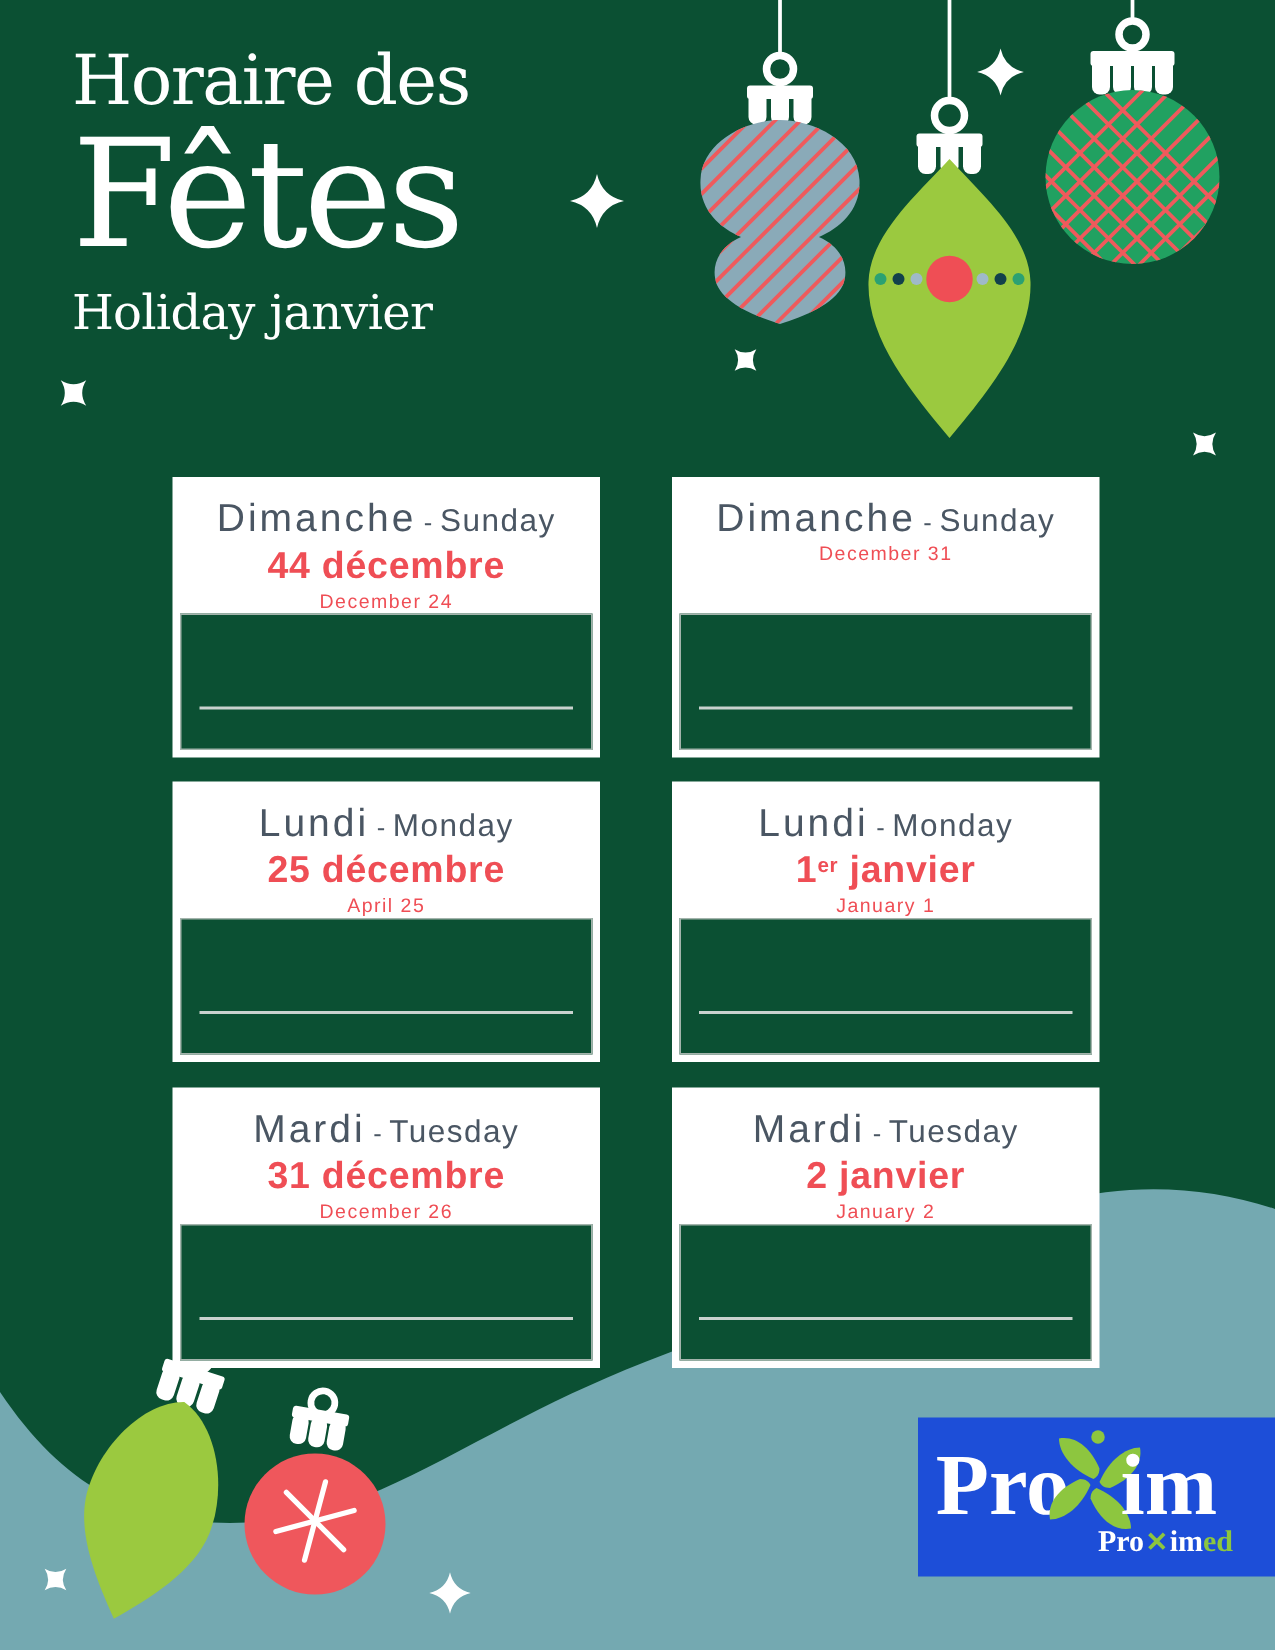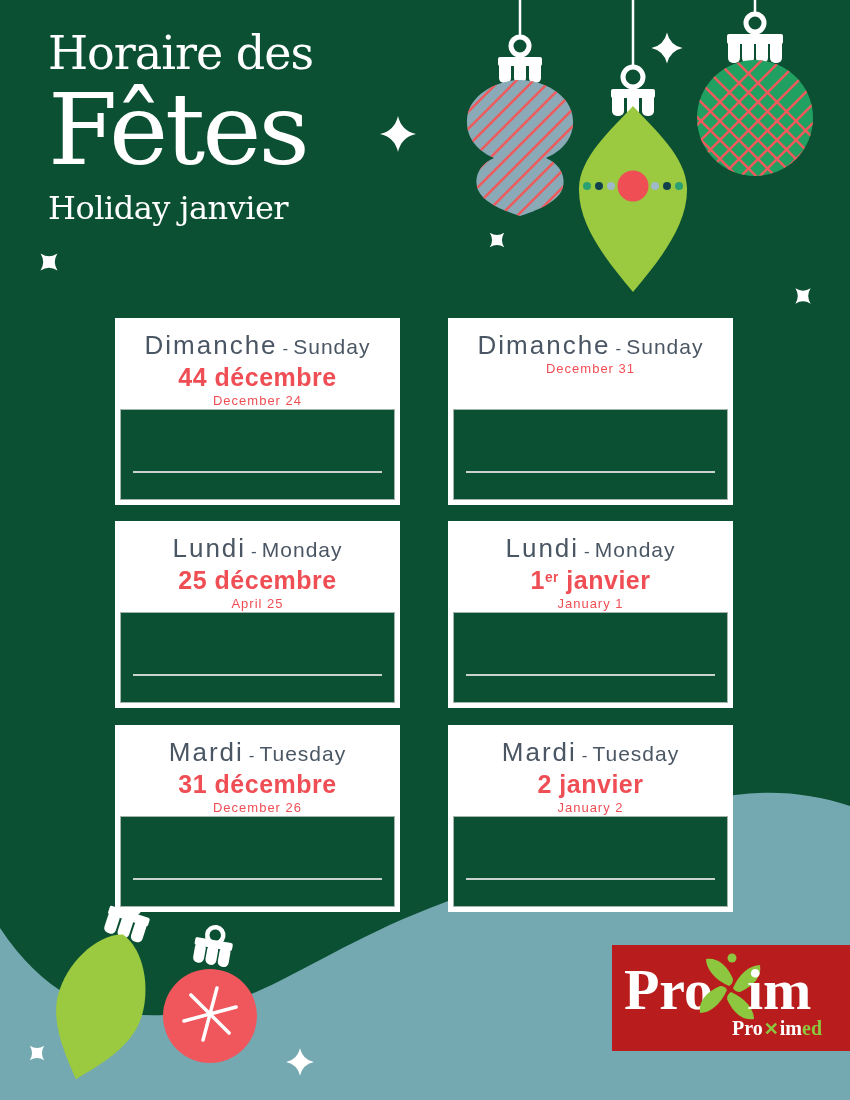--- a/index.html
+++ b/index.html
@@ -32,21 +32,21 @@
   .date-fr{color:#EF4E55;font-size:25px;font-weight:bold;letter-spacing:0.5px;
            line-height:1.2;margin-top:2px;}
   .date-fr .sup{font-size:0.55em;position:relative;top:-0.45em;}
   .date-en{color:#EF4E55;font-size:13px;letter-spacing:1px;line-height:1.2;margin-top:1px;}
   .card-body{position:absolute;left:5px;right:5px;top:91px;bottom:5px;
              background:#0B5033;border:1px solid #A3B4AC;box-sizing:border-box;}
   .write-line{position:absolute;left:12px;right:12px;bottom:26px;height:2px;background:#C9D2CE;}
 
   
   .logo-box{position:absolute;left:612px;top:945px;width:238px;height:106px;
-            background:#b91c1c;z-index:3;}
+            background:#1d4ed8;z-index:3;}
   .sub-logo{position:absolute;right:28px;bottom:11px;
             font-family:"Liberation Serif",serif;font-weight:bold;font-size:20px;
             color:#ffffff;white-space:nowrap;}
   .sub-logo .gx{color:#8DC63F;font-size:18px;padding:0 1px;}
   .sub-logo .ged{color:#8DC63F;}
 </style>
 </head>
 <body>
 
 <svg id="art" width="850" height="1100" viewBox="0 0 850 1100">

